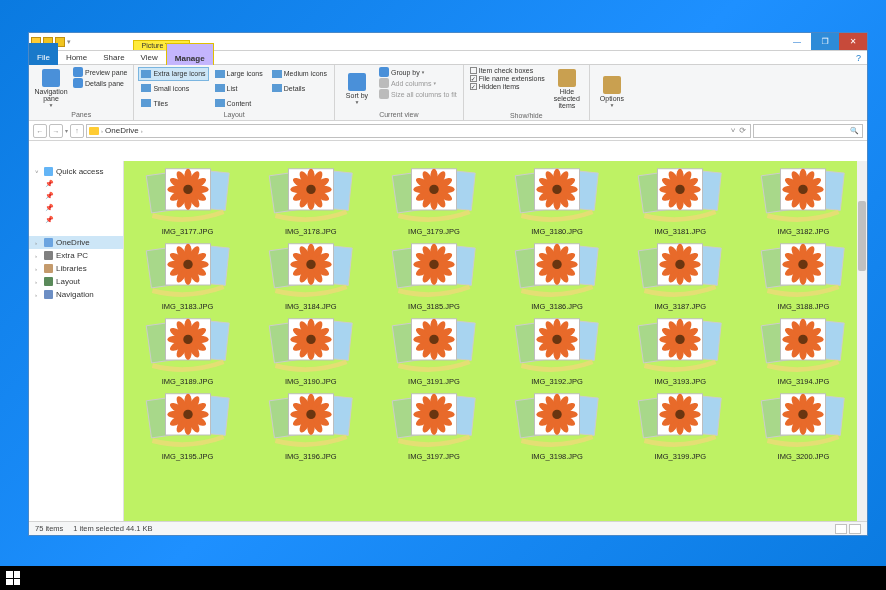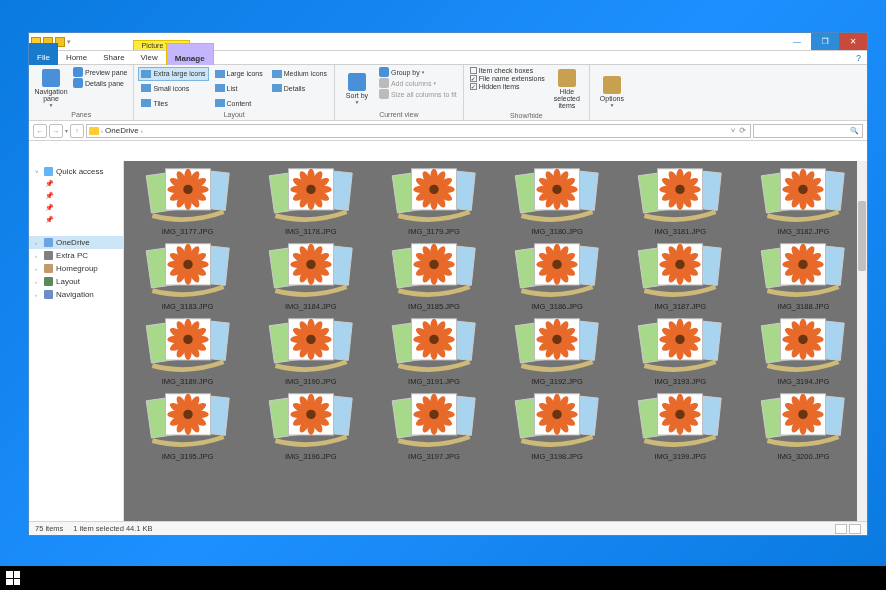--- a/index.html
+++ b/index.html
@@ -64,21 +64,21 @@
   .nav-caret { width: 6px; font-size: 6px; color: #888; }
   .nav-ico { width: 9px; height: 9px; background: #ffcc33; border-radius: 1px; }
   .nav-ico.star { background: #64b5f6; }
   .nav-ico.cloud { background: #6ba4e0; }
   .nav-ico.pc { background: #808080; }
   .nav-ico.lib { background: #c49a6c; }
   .nav-ico.net { background: #5a8a5a; }
   .nav-ico.grp { background: #6c8ec4; }
   .nav-spacer { height: 10px; }
   
-  .content { flex: 1; overflow-y: auto; overflow-x: hidden; background: #737373; position: relative; }
+  .content { flex: 1; overflow-y: auto; overflow-x: hidden; background: #bef264; position: relative; }
   .grid { display: grid; grid-template-columns: repeat(6, 1fr); gap: 4px 4px; padding: 4px; }
   .thumb { display: flex; flex-direction: column; align-items: center; gap: 2px; cursor: pointer; }
   .thumb-label { font-size: 7.5px; color: #222; white-space: nowrap; }
   
   
   .thumb-svg { width: 94px; height: 60px; }
   
   .vscroll { position: absolute; right: 0; top: 0; bottom: 0; width: 10px; background: #f0f0f0; }
   .vscroll-thumb { position: absolute; left: 1px; right: 1px; top: 40px; height: 70px; background: #c0c0c0; border-radius: 2px; }
   
@@ -292,21 +292,21 @@
           <span>OneDrive</span>
         </div>
       <div class="nav-item">
           <span class="nav-caret">›</span>
           <div class="nav-ico pc"></div>
           <span>Extra PC</span>
         </div>
       <div class="nav-item">
           <span class="nav-caret">›</span>
           <div class="nav-ico lib"></div>
-          <span>Homegroup</span>
+          <span>Libraries</span>
         </div>
       <div class="nav-item">
           <span class="nav-caret">›</span>
           <div class="nav-ico net"></div>
           <span>Layout</span>
         </div>
       <div class="nav-item">
           <span class="nav-caret">›</span>
           <div class="nav-ico grp"></div>
           <span>Navigation</span>

